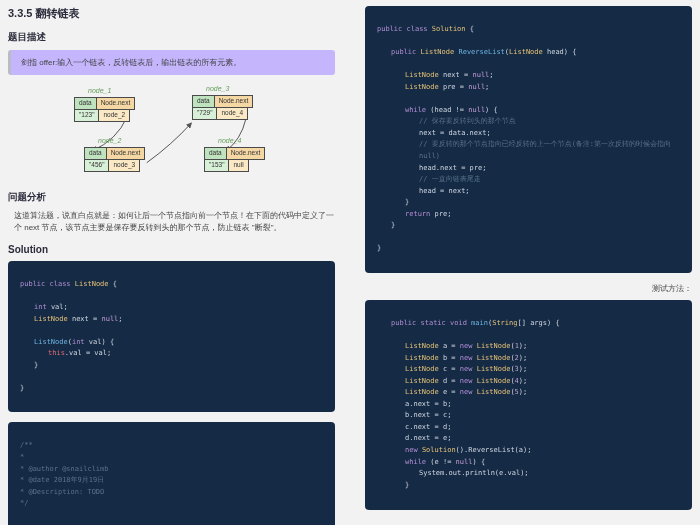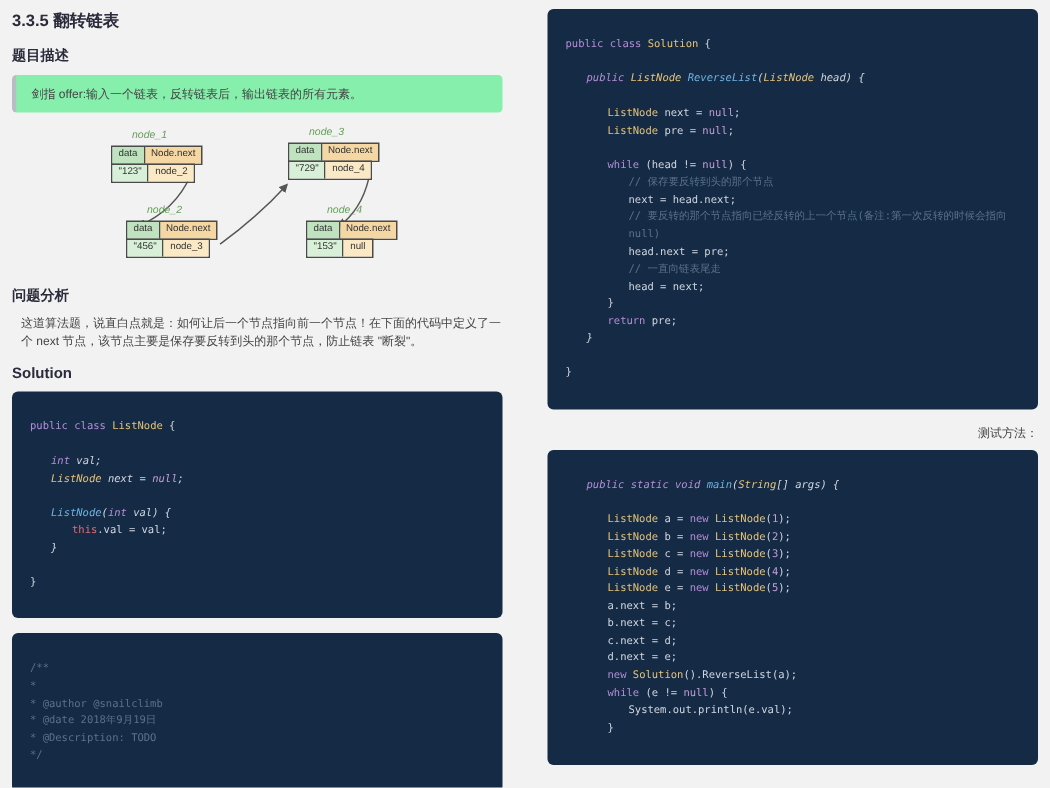--- a/index.html
+++ b/index.html
@@ -27,21 +27,21 @@
     color: #2b2b3b;
     margin-bottom: 8px;
   }
   h4.subhead {
     font-size: 9.5px;
     font-weight: 700;
     color: #2b2b3b;
     margin: 10px 0 6px 0;
   }
   .callout {
-    background: #86efac;
+    background: #c4b5fd;
     border-left: 3px solid #b8bdc4;
     border-radius: 3px;
     padding: 7px 10px;
     font-size: 8px;
     color: #444;
     margin-bottom: 10px;
   }
   .diagram {
     width: 100%;
     height: 96px;
@@ -94,21 +94,21 @@
     color: #d0d6e0;
     margin-bottom: 10px;
     overflow: hidden;
   }
   .codebox .kw   { color: #b58fd6; }   
   .codebox .type { color: #e6c277; }   
   .codebox .fn   { color: #6fb3e0; }   
   .codebox .lit  { color: #c59cd6; }   
   .codebox .this { color: #e06c75; }   
   .codebox .cmt  { color: #5a728c; }
-  .ind1 { padding-left: 14px; display: block; font-style: italic; }
+  .ind1 { padding-left: 14px; display: block; }
   .ind2 { padding-left: 28px; display: block; }
   .ind3 { padding-left: 42px; display: block; }
   .test-label {
     font-size: 8px;
     color: #444;
     margin: 8px 0 6px 0;
     text-align: right;
   }
   svg.arrows { position:absolute; inset:0; width:100%; height:100%; pointer-events:none; }
 </style>
@@ -210,21 +210,21 @@
 
   <div class="col">
 
     <div class="codebox" style="min-height:246px;">
       <span><span class="kw">public</span> <span class="kw">class</span> <span class="type">Solution</span> {</span><br><br>
       <span class="ind1"><span class="kw">public</span> <span class="type">ListNode</span> <span class="fn">ReverseList</span>(<span class="type">ListNode</span> <span>head) {</span></span><br>
       <span class="ind2"><span class="type">ListNode</span> <span>next =</span> <span class="lit">null</span>;</span>
       <span class="ind2"><span class="type">ListNode</span> <span>pre =</span> <span class="lit">null</span>;</span><br>
       <span class="ind2"><span class="kw">while</span> <span>(head !=</span> <span class="lit">null</span><span>) {</span></span>
       <span class="ind3 cmt">// 保存要反转到头的那个节点</span>
-      <span class="ind3">next = head.next;</span>
+      <span class="ind3">next = data.next;</span>
       <span class="ind3 cmt">// 要反转的那个节点指向已经反转的上一个节点(备注:第一次反转的时候会指向null)</span>
       <span class="ind3">head.next = pre;</span>
       <span class="ind3 cmt">// 一直向链表尾走</span>
       <span class="ind3">head = next;</span>
       <span class="ind2">}</span>
       <span class="ind2"><span class="kw">return</span> <span>pre;</span></span>
       <span class="ind1">}</span><br>
       <span>}</span>
     </div>
 

